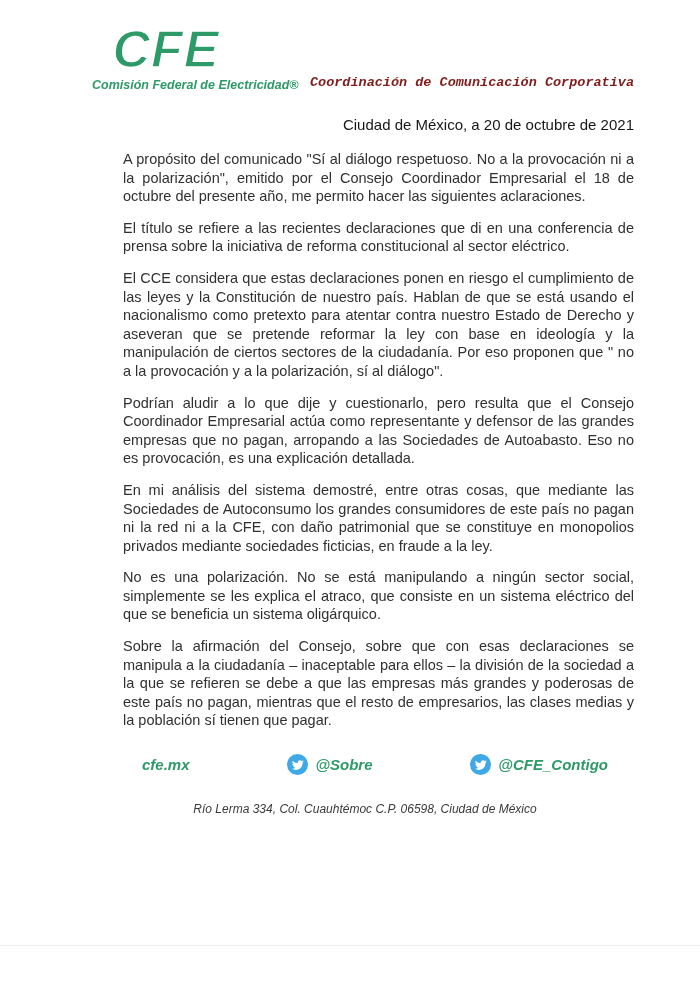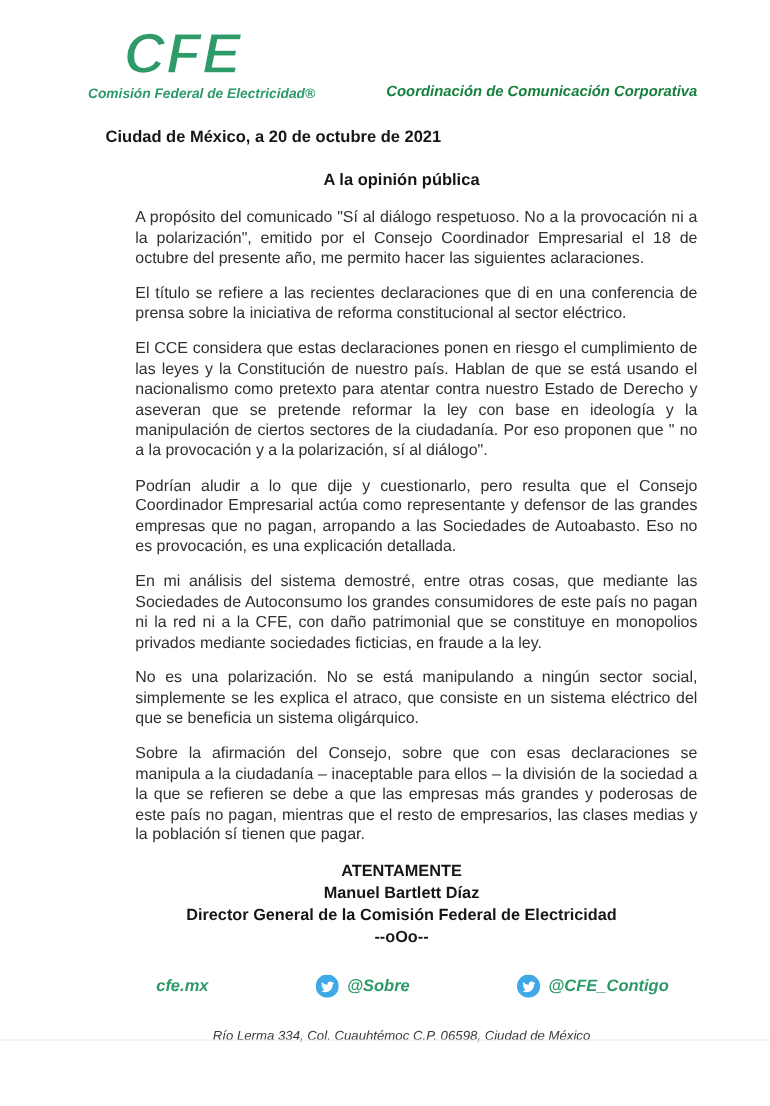--- a/index.html
+++ b/index.html
@@ -30,32 +30,32 @@
     white-space: nowrap;
   }
   .logo-acronym { position: relative; }
   .logo-acronym-inner {
     position: absolute; left: 0; top: 0; width: 100%;
     color: transparent;
     -webkit-text-stroke: 1.4px #ffffff;
   }
   .logo-tagline {
     font-size: 12.5px; font-weight: bold; font-style: italic;
-    color: #2d9a68; white-space: nowrap; margin-top: 2px;
+    color: #2d9a68; white-space: nowrap; margin-top: 2px; margin-left: 12px;
   }
   .dept {
     font-size: 13.5px; font-weight: bold; font-style: italic;
-    color: #15803d; padding-bottom: 2px;
+    color: #7f1d1d; padding-bottom: 2px; font-family: Liberation Mono, monospace;
   }
 
   
   .dateline {
     margin: 24px 66px 0;
-    text-align: left;
-    font-size: 15px; font-weight: bold; color: #161616;
+    text-align: right;
+    font-size: 15px; font-weight: normal; color: #161616;
   }
   .doc-title {
     margin-top: 22px;
     text-align: center;
     font-size: 15px; font-weight: bold; color: #161616;
   }
 
   
   .body-text {
     margin: 17px 66px 0 93px;
@@ -109,38 +109,31 @@
         <div class="logo-acronym">CFE</div>
         <div class="logo-acronym-inner" aria-hidden="true">CFE</div>
       </div>
       <div class="logo-tagline">Comisión Federal de Electricidad®</div>
     </div>
     <div class="dept">Coordinación de Comunicación Corporativa</div>
   </div>
 
   <div class="dateline">Ciudad de México, a 20 de octubre de 2021</div>
 
-  <div class="doc-title">A la opinión pública</div>
 
   <div class="body-text">
     <p>A propósito del comunicado "Sí al diálogo respetuoso. No a la provocación ni a la polarización", emitido por el Consejo Coordinador Empresarial el 18 de octubre del presente año, me permito hacer las siguientes aclaraciones.</p>
     <p>El título se refiere a las recientes declaraciones que di en una conferencia de prensa sobre la iniciativa de reforma constitucional al sector eléctrico.</p>
     <p>El CCE considera que estas declaraciones ponen en riesgo el cumplimiento de las leyes y la Constitución de nuestro país. Hablan de que se está usando el nacionalismo como pretexto para atentar contra nuestro Estado de Derecho y aseveran que se pretende reformar la ley con base en ideología y la manipulación de ciertos sectores de la ciudadanía. Por eso proponen que " no a la provocación y a la polarización, sí al diálogo".</p>
     <p>Podrían aludir a lo que dije y cuestionarlo, pero resulta que el Consejo Coordinador Empresarial actúa como representante y defensor de las grandes empresas que no pagan, arropando a las Sociedades de Autoabasto. Eso no es provocación, es una explicación detallada.</p>
     <p>En mi análisis del sistema demostré, entre otras cosas, que mediante las Sociedades de Autoconsumo los grandes consumidores de este país no pagan ni la red ni a la CFE, con daño patrimonial que se constituye en monopolios privados mediante sociedades ficticias, en fraude a la ley.</p>
     <p>No es una polarización. No se está manipulando a ningún sector social, simplemente se les explica el atraco, que consiste en un sistema eléctrico del que se beneficia un sistema oligárquico.</p>
     <p>Sobre la afirmación del Consejo, sobre que con esas declaraciones se manipula a la ciudadanía – inaceptable para ellos – la división de la sociedad a la que se refieren se debe a que las empresas más grandes y poderosas de este país no pagan, mientras que el resto de empresarios, las clases medias y la población sí tienen que pagar.</p>
   </div>
 
-  <div class="signature">
-    <div>ATENTAMENTE</div>
-    <div>Manuel Bartlett Díaz</div>
-    <div>Director General de la Comisión Federal de Electricidad</div>
-    <div>--oOo--</div>
-  </div>
 
   <div class="footer-links">
     <a class="footer-link">
       <span>cfe.mx</span>
     </a>
     <a class="footer-link">
       <span class="tw-icon">
         <svg viewBox="0 0 24 24" width="21" height="21">
           <circle cx="12" cy="12" r="12" fill="#3FA9E8"></circle>
           <path fill="#ffffff" transform="translate(4.6,5.4) scale(0.62)" d="M23.44 4.83c-.8.37-1.66.62-2.56.73.92-.55 1.63-1.43 1.96-2.47-.86.51-1.82.88-2.84 1.08C19.18 3.29 18.01 2.75 16.72 2.75c-2.5 0-4.52 2.02-4.52 4.52 0 .35.04.7.11 1.03-3.75-.19-7.08-1.99-9.31-4.72-.39.67-.61 1.44-.61 2.27 0 1.57.8 2.95 2.01 3.76-.74-.02-1.44-.23-2.05-.57v.06c0 2.19 1.56 4.02 3.63 4.43-.38.1-.78.16-1.19.16-.29 0-.57-.03-.85-.08.58 1.8 2.24 3.1 4.22 3.14-1.55 1.21-3.5 1.94-5.61 1.94-.36 0-.72-.02-1.08-.06 2 1.28 4.38 2.03 6.94 2.03 8.32 0 12.87-6.89 12.87-12.87l-.01-.59c.88-.63 1.65-1.43 2.17-2.37z"></path>

